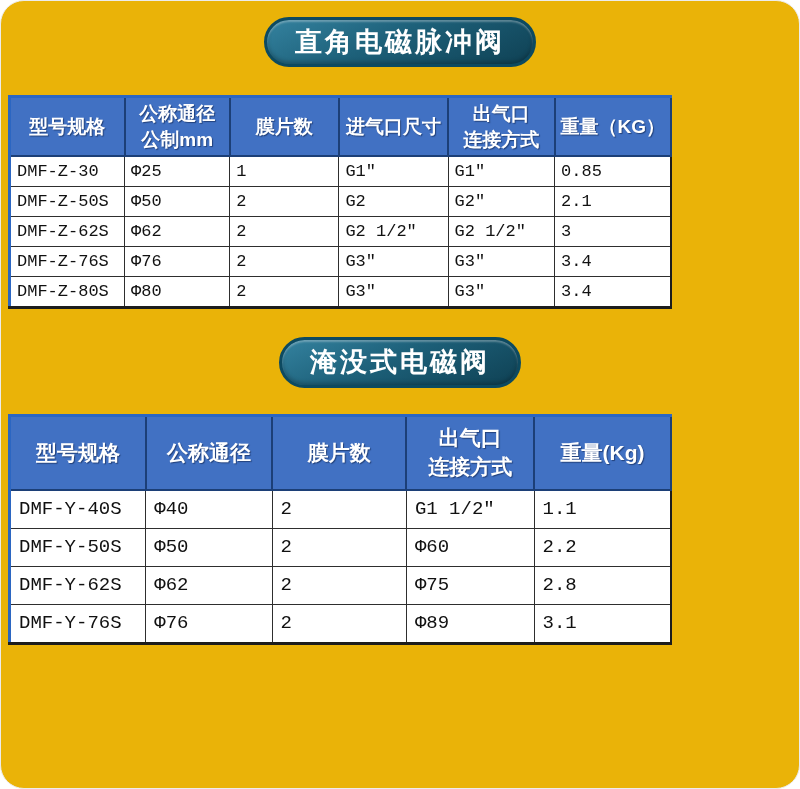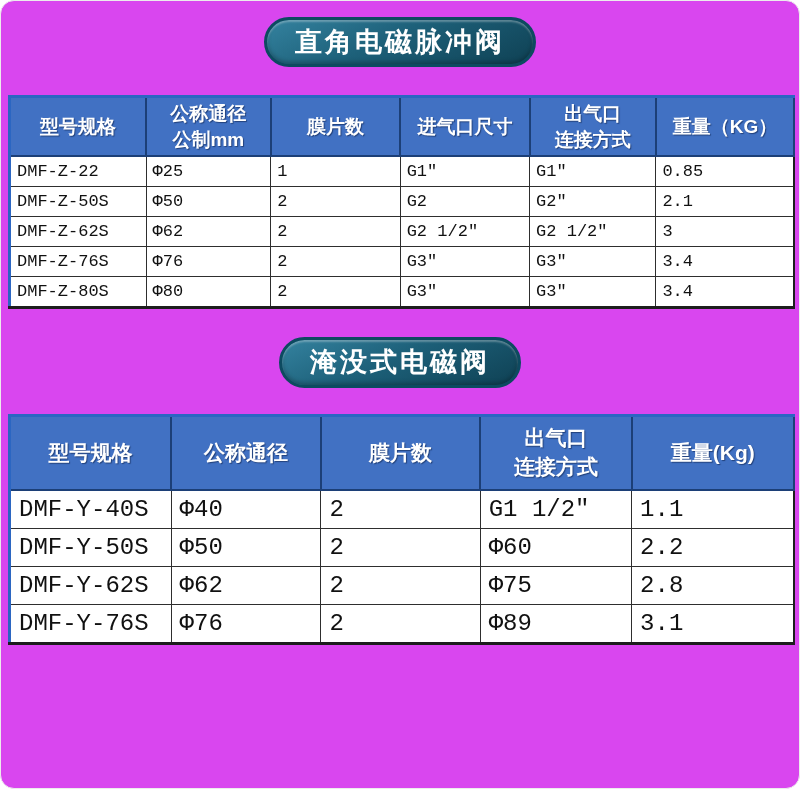--- a/index.html
+++ b/index.html
@@ -5,23 +5,23 @@
   html, body {
     margin: 0;
     padding: 0;
     background: #ffffff;
     font-family: "Liberation Sans", sans-serif;
   }
   .page {
     position: relative;
     width: 800px;
     height: 789px;
-    background: #d946ef;
+    background: #eab308;
     border: 1px solid #ececec;
-    border-radius: 14px;
+    border-radius: 24px;
     overflow: hidden;
     box-sizing: border-box;
   }
   
   .pill {
     display: block;
     width: fit-content;
     margin: 0 auto;
     padding: 6px 28px;
     border-radius: 40px;
@@ -36,21 +36,21 @@
     text-align: center;
     white-space: nowrap;
   }
   .pill-1 { margin-top: 16px; }
   .pill-2 { margin-top: 28px; }
 
   
   table.spec {
     border-collapse: collapse;
     table-layout: fixed;
-    width: 787px;
+    width: 664px;
     margin-left: 7px;
     background: #ffffff;
   }
   table.spec-1 { margin-top: 28px; }
   table.spec-2 { margin-top: 26px; }
 
   table.spec { 
     border-left: 3px solid #2b66c2;
     border-top: 3px solid #2b66c2;
     border-right: 2px solid #1d1d1d;
@@ -74,21 +74,21 @@
   table.spec td {
     border: 1px solid #2e2e2e;
     color: #111111;
     text-align: left;
     vertical-align: middle;
     font-family: "Liberation Mono", "DejaVu Sans Mono", monospace;
     overflow: hidden;
     white-space: nowrap;
   }
   table.spec-1 td { height: 29px; font-size: 17px; padding: 0 0 0 6px; }
-  table.spec-2 td { height: 37px; font-size: 24px; padding: 0 0 0 8px; }
+  table.spec-2 td { height: 37px; font-size: 19px; padding: 0 0 0 8px; }
 
   
   table.spec-1 col:nth-child(1) { width: 17.4%; }
   table.spec-1 col:nth-child(2) { width: 15.9%; }
   table.spec-1 col:nth-child(3) { width: 16.5%; }
   table.spec-1 col:nth-child(4) { width: 16.5%; }
   table.spec-1 col:nth-child(5) { width: 16.1%; }
   table.spec-1 col:nth-child(6) { width: 17.6%; }
   
   table.spec-2 col:nth-child(1) { width: 20.6%; }
@@ -120,21 +120,21 @@
 公制mm</th>
           <th>膜片数</th>
           <th>进气口尺寸</th>
           <th>出气口
 连接方式</th>
           <th>重量（KG）</th>
         </tr>
     </thead>
     <tbody>
         <tr>
-          <td>DMF-Z-22</td>
+          <td>DMF-Z-30</td>
           <td>Φ25</td>
           <td>1</td>
           <td>G1″</td>
           <td>G1″</td>
           <td>0.85</td>
         </tr>
         <tr>
           <td>DMF-Z-50S</td>
           <td>Φ50</td>
           <td>2</td>

